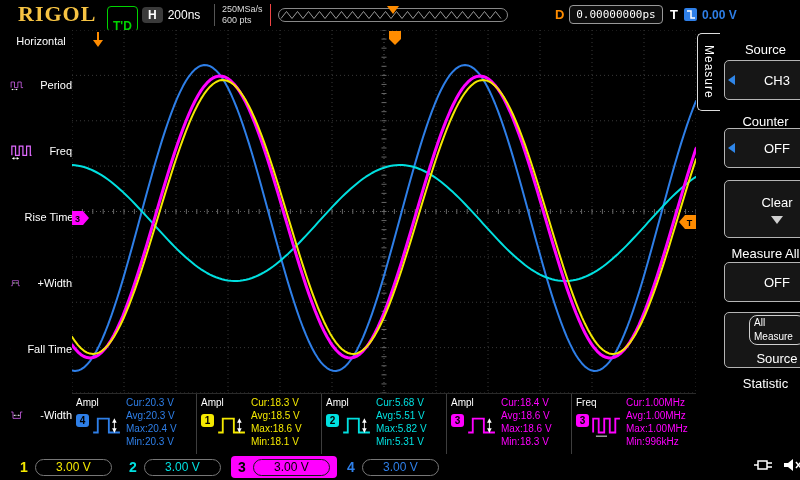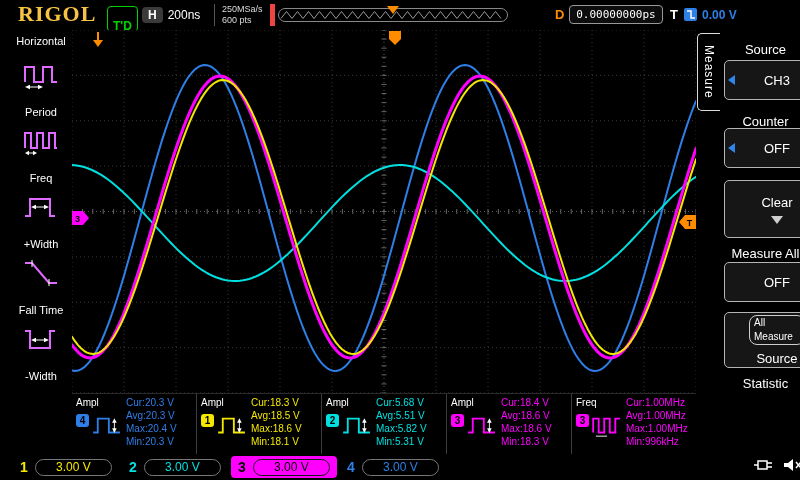--- a/index.html
+++ b/index.html
@@ -5,34 +5,34 @@
   *{box-sizing:border-box;}
   body{margin:0;background:#000;font-family:"Liberation Sans",sans-serif;}
   #screen{position:relative;width:800px;height:480px;background:#000;overflow:hidden;color:#fff;margin-left:10px;}
 
   
   .logo{position:absolute;left:8px;top:1px;font-family:"Liberation Serif",serif;font-size:22px;font-weight:bold;letter-spacing:1px;}
   .td-badge{position:absolute;left:97px;top:6px;height:17px;line-height:15px;padding:12px 5px;border:1px solid;border-radius:4px;font-size:12px;font-weight:bold;}
   .h-block{position:absolute;left:132px;top:5px;height:19px;display:flex;align-items:center;gap:5px;}
   .h-chip{background:#3a3a3a;border-radius:4px;padding:1px 6px;font-size:12px;font-weight:bold;}
   .h-val{font-size:12px;}
-  .sample-block{position:absolute;left:204px;top:4px;height:22px;padding:0 7px;border-left:1px solid #555;border-right:5px solid #ef4444;font-size:9px;line-height:11px;color:#ddd;}
+  .sample-block{position:absolute;left:204px;top:4px;height:22px;padding:0 7px;border-left:1px solid #555;border-right:1px solid #ef4444;font-size:9px;line-height:11px;color:#ddd;}
   .thumb{position:absolute;left:268px;top:8px;width:230px;height:14px;border:1px solid #888;border-radius:7px;}
   .thumb svg{position:absolute;left:0;top:0;}
   .thumb-marker{position:absolute;left:50%;top:-3px;margin-left:-6px;width:0;height:0;border-left:6px solid transparent;border-right:6px solid transparent;border-top:8px solid var(--c,#ff8c00);}
   .d-label{position:absolute;left:545px;top:7px;font-size:13px;font-weight:bold;}
   .d-box{position:absolute;left:559px;top:5px;width:94px;height:19px;border:1px solid #999;border-radius:4px;background:#0d0d0d;font-size:11px;line-height:17px;text-align:center;font-family:"DejaVu Sans Mono",monospace;}
   .t-label{position:absolute;left:660px;top:7px;font-size:13px;font-weight:bold;}
   .t-icon{position:absolute;left:674px;top:8px;width:13px;height:13px;}
   .t-level{position:absolute;left:692px;top:8px;font-size:12px;font-weight:bold;}
 
   
   .leftmenu{position:absolute;left:0;top:30px;width:62px;height:425px;}
   .lm-title{height:22px;line-height:22px;text-align:center;font-size:11px;color:#fff;}
-  .lm-item{height:66px;display:flex;flex-direction:column;align-items:center;justify-content:flex-end;gap:16px;}
+  .lm-item{height:66px;display:flex;flex-direction:row;align-items:center;justify-content:center;gap:16px;}
   .lm-item svg{width:38px;height:30px;display:block;}
   .lm-label{font-size:11px;color:#fff;white-space:nowrap;}
 
   
   #grat{position:absolute;left:62px;top:30px;background:#000;}
 
   
   .measure-tab{position:absolute;left:687px;top:33px;width:23px;height:78px;border:1px solid #ddd;border-right:none;border-radius:5px 0 0 5px;writing-mode:vertical-rl;display:flex;align-items:center;justify-content:center;font-size:12px;color:#fff;letter-spacing:1px;}
   .rightmenu{position:absolute;left:711px;top:30px;width:89px;height:425px;}
   .rm-label{position:absolute;left:0;width:100%;text-align:center;font-size:13px;color:#fff;}
@@ -103,20 +103,27 @@
       <div class="lm-label">Period</div>
     </div>
     <div class="lm-item">
       <svg viewBox="0 0 38 30">
         <path d="M3 22 V7 H9 V22 H15 V7 H21 V22 H27 V7 H33 V22 H35" fill="none" stroke="currentColor" stroke-width="2"></path>
         <path d="M5 27 H13" stroke="#fff" stroke-width="1"></path>
         <polygon points="3,27 7,24.7 7,29.3" fill="#fff"></polygon>
         <polygon points="15,27 11,24.7 11,29.3" fill="#fff"></polygon>
       </svg>
       <div class="lm-label">Freq</div>
+    </div>
+    <div class="lm-item">
+      <svg viewBox="0 0 38 30">
+        <path d="M3 25 H10 L27 5 H35" fill="none" stroke="currentColor" stroke-width="2"></path>
+        <path d="M10 28 V21 M27 9 V2" stroke="#fff" stroke-width="1"></path>
+      </svg>
+      <div class="lm-label">Rise Time</div>
     </div>
     <div class="lm-item">
       <svg viewBox="0 0 38 30">
         <path d="M3 24 H8 V7 H28 V24 H33" fill="none" stroke="currentColor" stroke-width="2"></path>
         <path d="M12 15 H24" stroke="#fff" stroke-width="1"></path>
         <polygon points="9,15 14,12.7 14,17.3" fill="#fff"></polygon>
         <polygon points="27,15 22,12.7 22,17.3" fill="#fff"></polygon>
       </svg>
       <div class="lm-label">+Width</div>
     </div>

